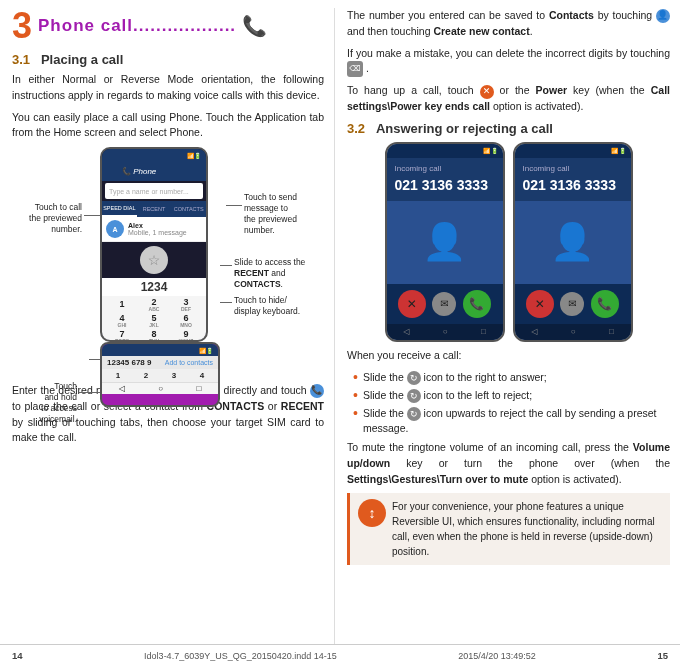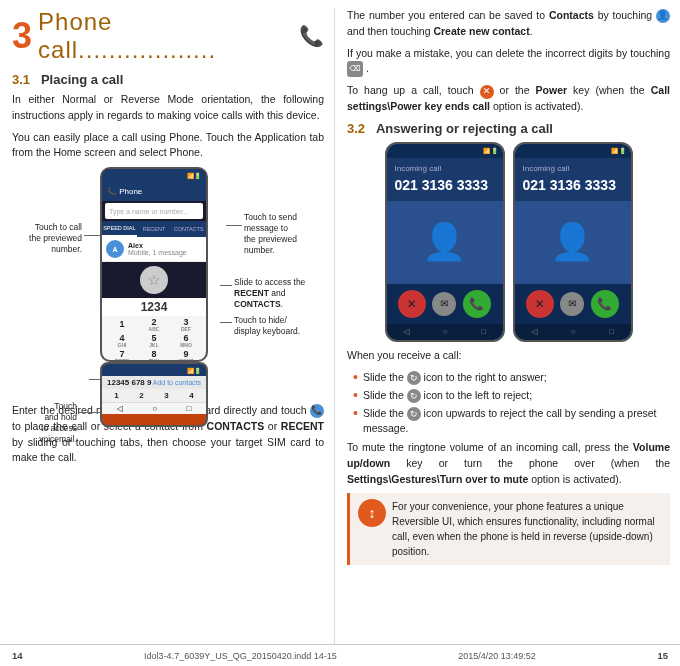--- a/index.html
+++ b/index.html
@@ -48,23 +48,23 @@
 
     .chapter-number {
       font-size: 36px;
       font-weight: bold;
       color: #e05a1e;
       margin-right: 6px;
       line-height: 1;
     }
 
     .chapter-title {
-      font-size: 24px;
-      font-weight: normal;
-      color: #a16207;
+      font-size: 17px;
+      font-weight: bold;
+      color: #a21caf;
       letter-spacing: 1px;
     }
 
     .phone-icon {
       margin-left: 6px;
       font-size: 20px;
       color: #4a90d9;
     }
 
     
@@ -305,21 +305,21 @@
       <p class="body-text">You can easily place a call using Phone. Touch the Application tab from the Home screen and select Phone.</p>
 
       <div style="position:relative; height:230px; margin-bottom:6px;">
 
         <div style="position:absolute; left:88px; top:0; width:108px; height:195px; background:#1a1a2e; border-radius:10px; border:2px solid #555; overflow:hidden;">
 
           <div style="background:#1a3a6b; height:12px; display:flex; align-items:center; justify-content:flex-end; padding:0 4px; font-size:6px; color:#fff;">
             <span>📶🔋</span>
           </div>
 
-          <div style="background:#1a3a6b; height:20px; display:flex; align-items:center; padding:0 5px; font-size:8px; color:#fff;">
+          <div style="background:#1a3a6b; height:20px; display:flex; align-items:center; padding:0 19px; font-size:8px; color:#fff;font-style:italic;">
             <span>📞 Phone</span>
           </div>
 
           <div style="background:#fff; height:16px; margin:2px 3px; border-radius:2px; display:flex; align-items:center; padding:0 4px; font-size:7px; color:#aaa;">
             <span>Type a name or number...</span>
           </div>
 
           <div style="display:flex; background:#1a3a6b; height:16px;">
             <div style="flex:1; display:flex; align-items:center; justify-content:center; font-size:5.5px; color:#fff; border-bottom:2px solid #fff;">
                 <span>SPEED DIAL</span>
@@ -389,21 +389,21 @@
 <strong>CONTACTS</strong>.</span>
         </div>
         <div style="position:absolute; right:92px; top:118px; width:12px; height:1px; background:#666;"></div>
 
         <div style="position:absolute; right:0; top:148px; width:90px; font-size:8.5px; text-align:left; line-height:1.3;">
           <span style="white-space:pre;">Touch to hide/
 display keyboard.</span>
         </div>
         <div style="position:absolute; right:92px; top:155px; width:12px; height:1px; background:#666;"></div>
 
-        <div style="position:absolute; left:88px; top:195px; width:108px; height:65px; background:#c2410c; border-radius:8px; border:2px solid #555; overflow:hidden;">
+        <div style="position:absolute; left:88px; top:195px; width:120px; height:65px; background:#a21caf; border-radius:8px; border:2px solid #555; overflow:hidden;">
           <div style="background:#1a3a6b; height:12px; display:flex; align-items:center; justify-content:flex-end; padding:0 4px; font-size:6px; color:#fff;">📶🔋</div>
           <div style="background:#e8e8e8; font-size:8px; padding:2px 5px; display:flex; justify-content:space-between; align-items:center;">
             <span style="font-weight:bold;">12345 678 9</span>
             <span style="font-size:7px; color:#4a90d9;">Add to contacts</span>
           </div>
 
           <div style="background:#f0f0f0; display:flex; justify-content:space-around; padding:2px;">
             <span style="font-size:8px; font-weight:bold;">1</span>
             <span style="font-size:8px; font-weight:bold;">2</span>
             <span style="font-size:8px; font-weight:bold;">3</span>

